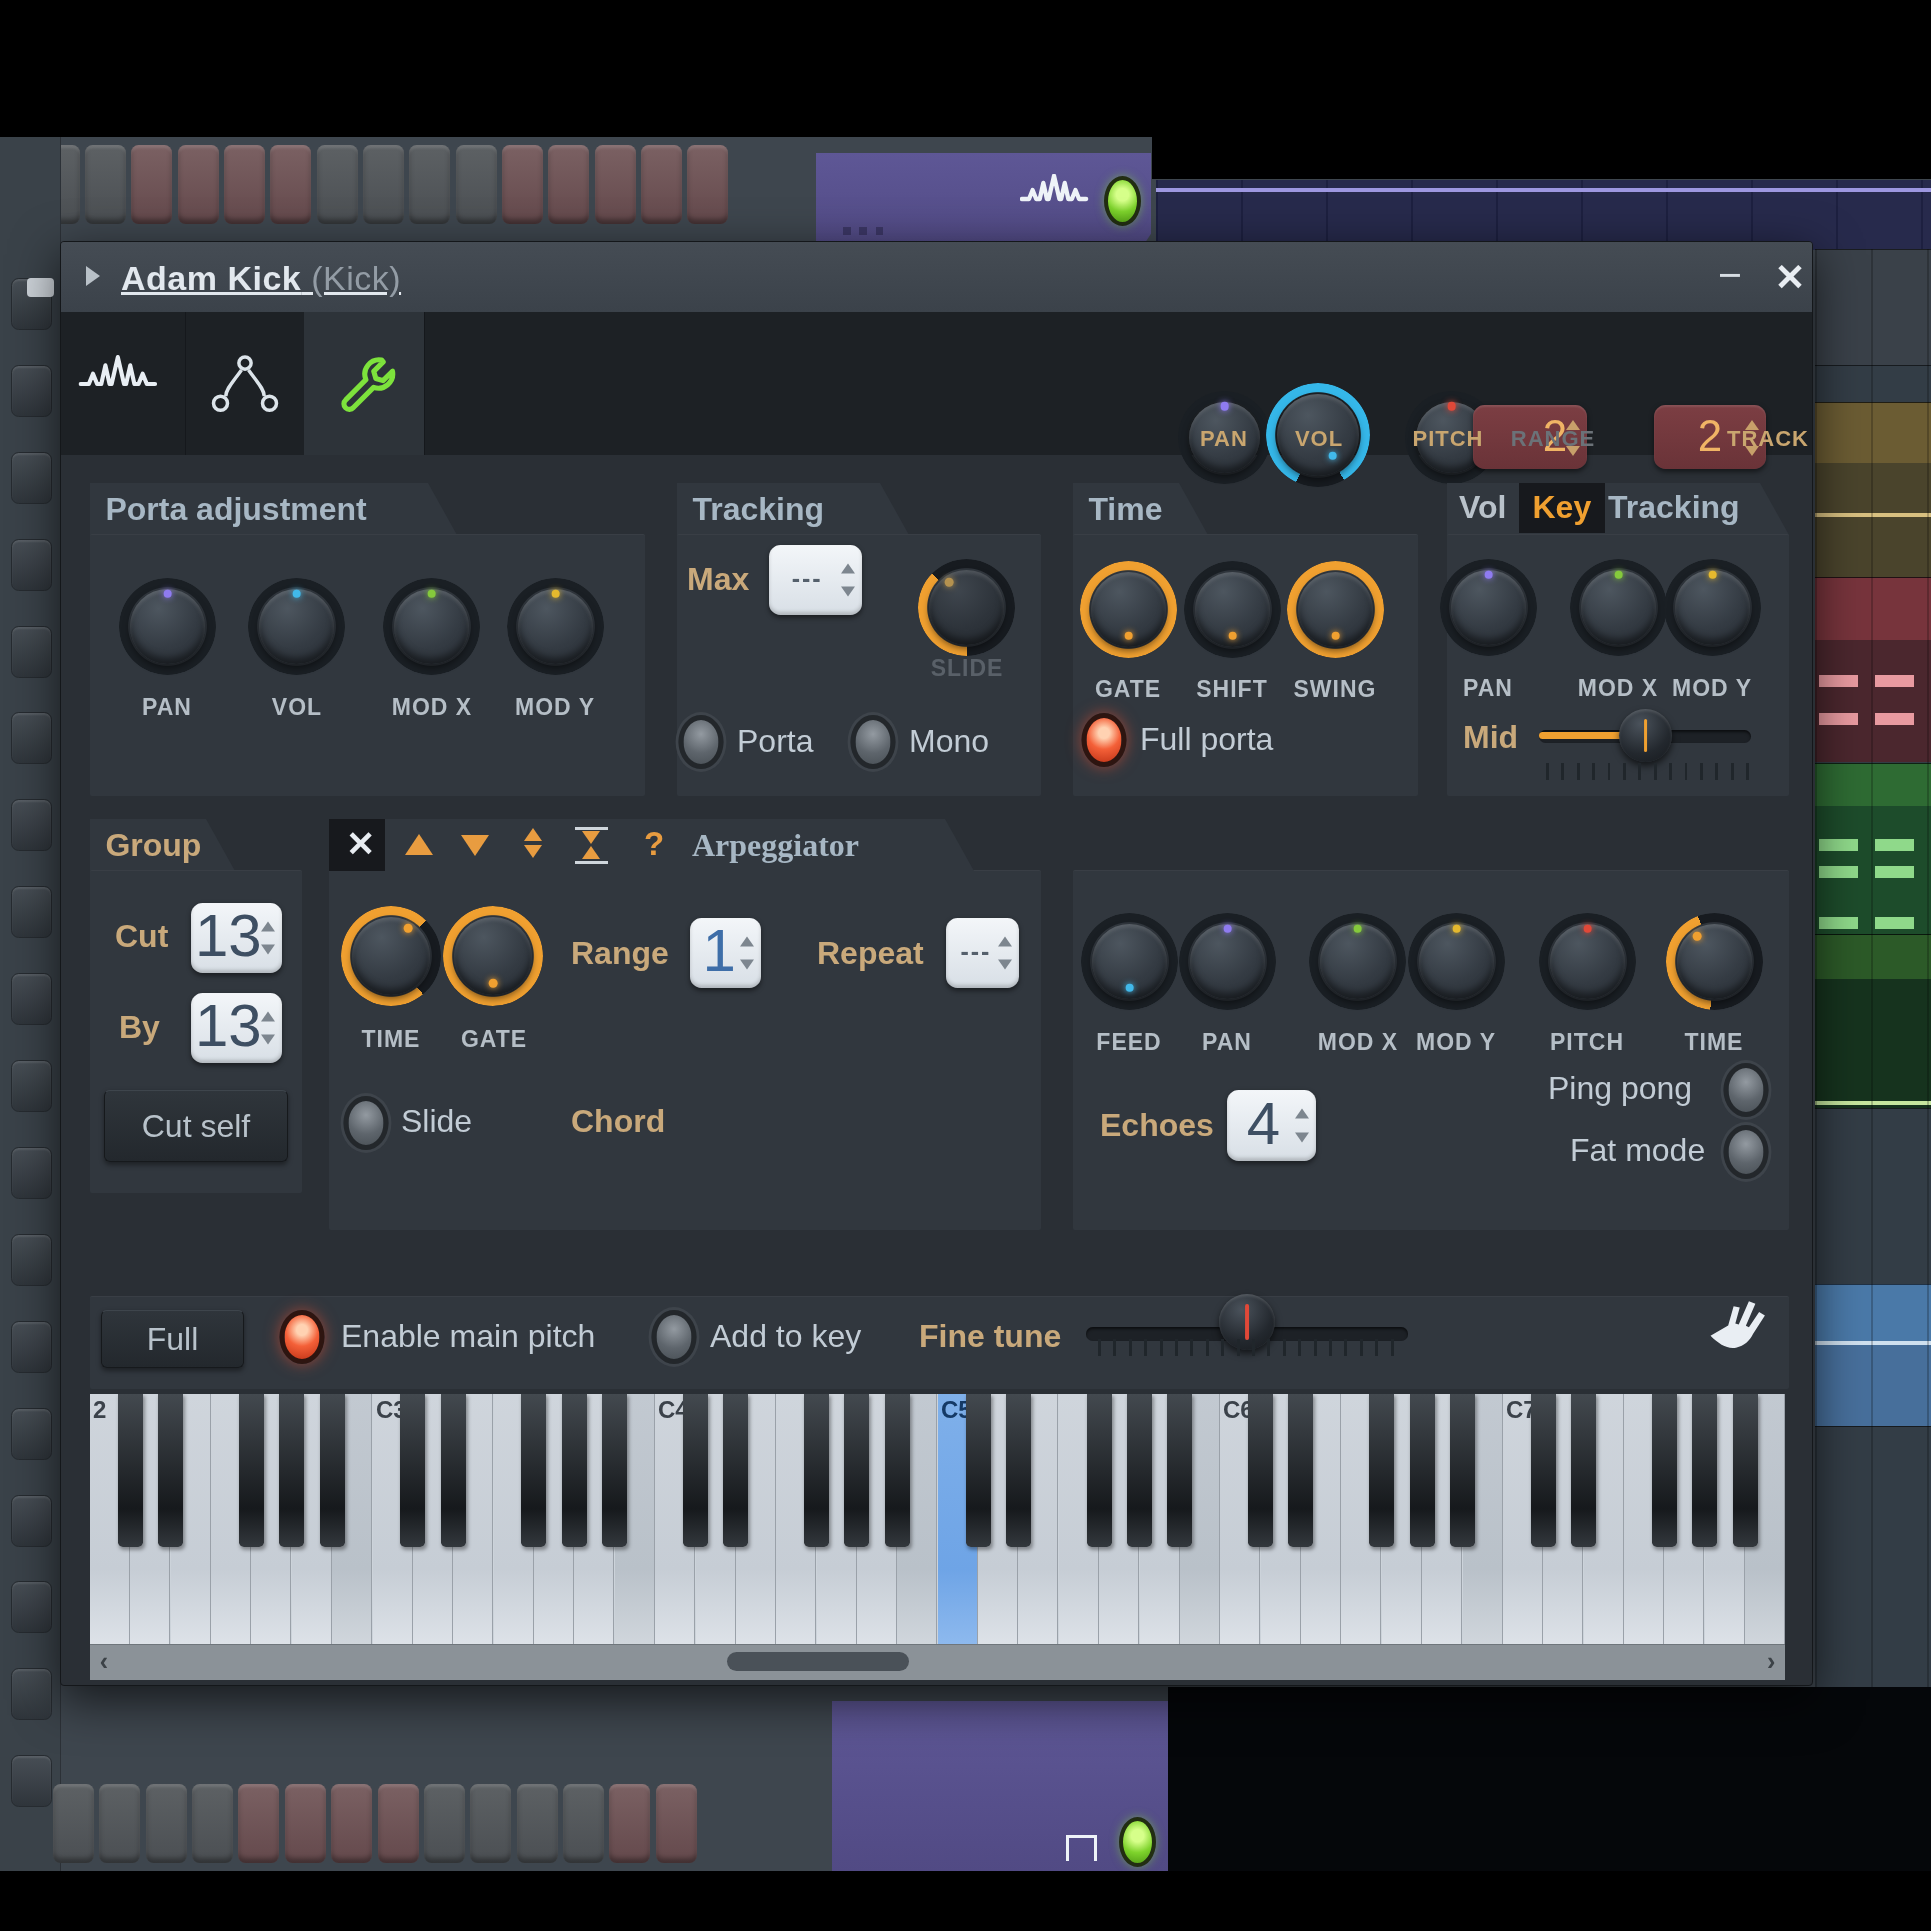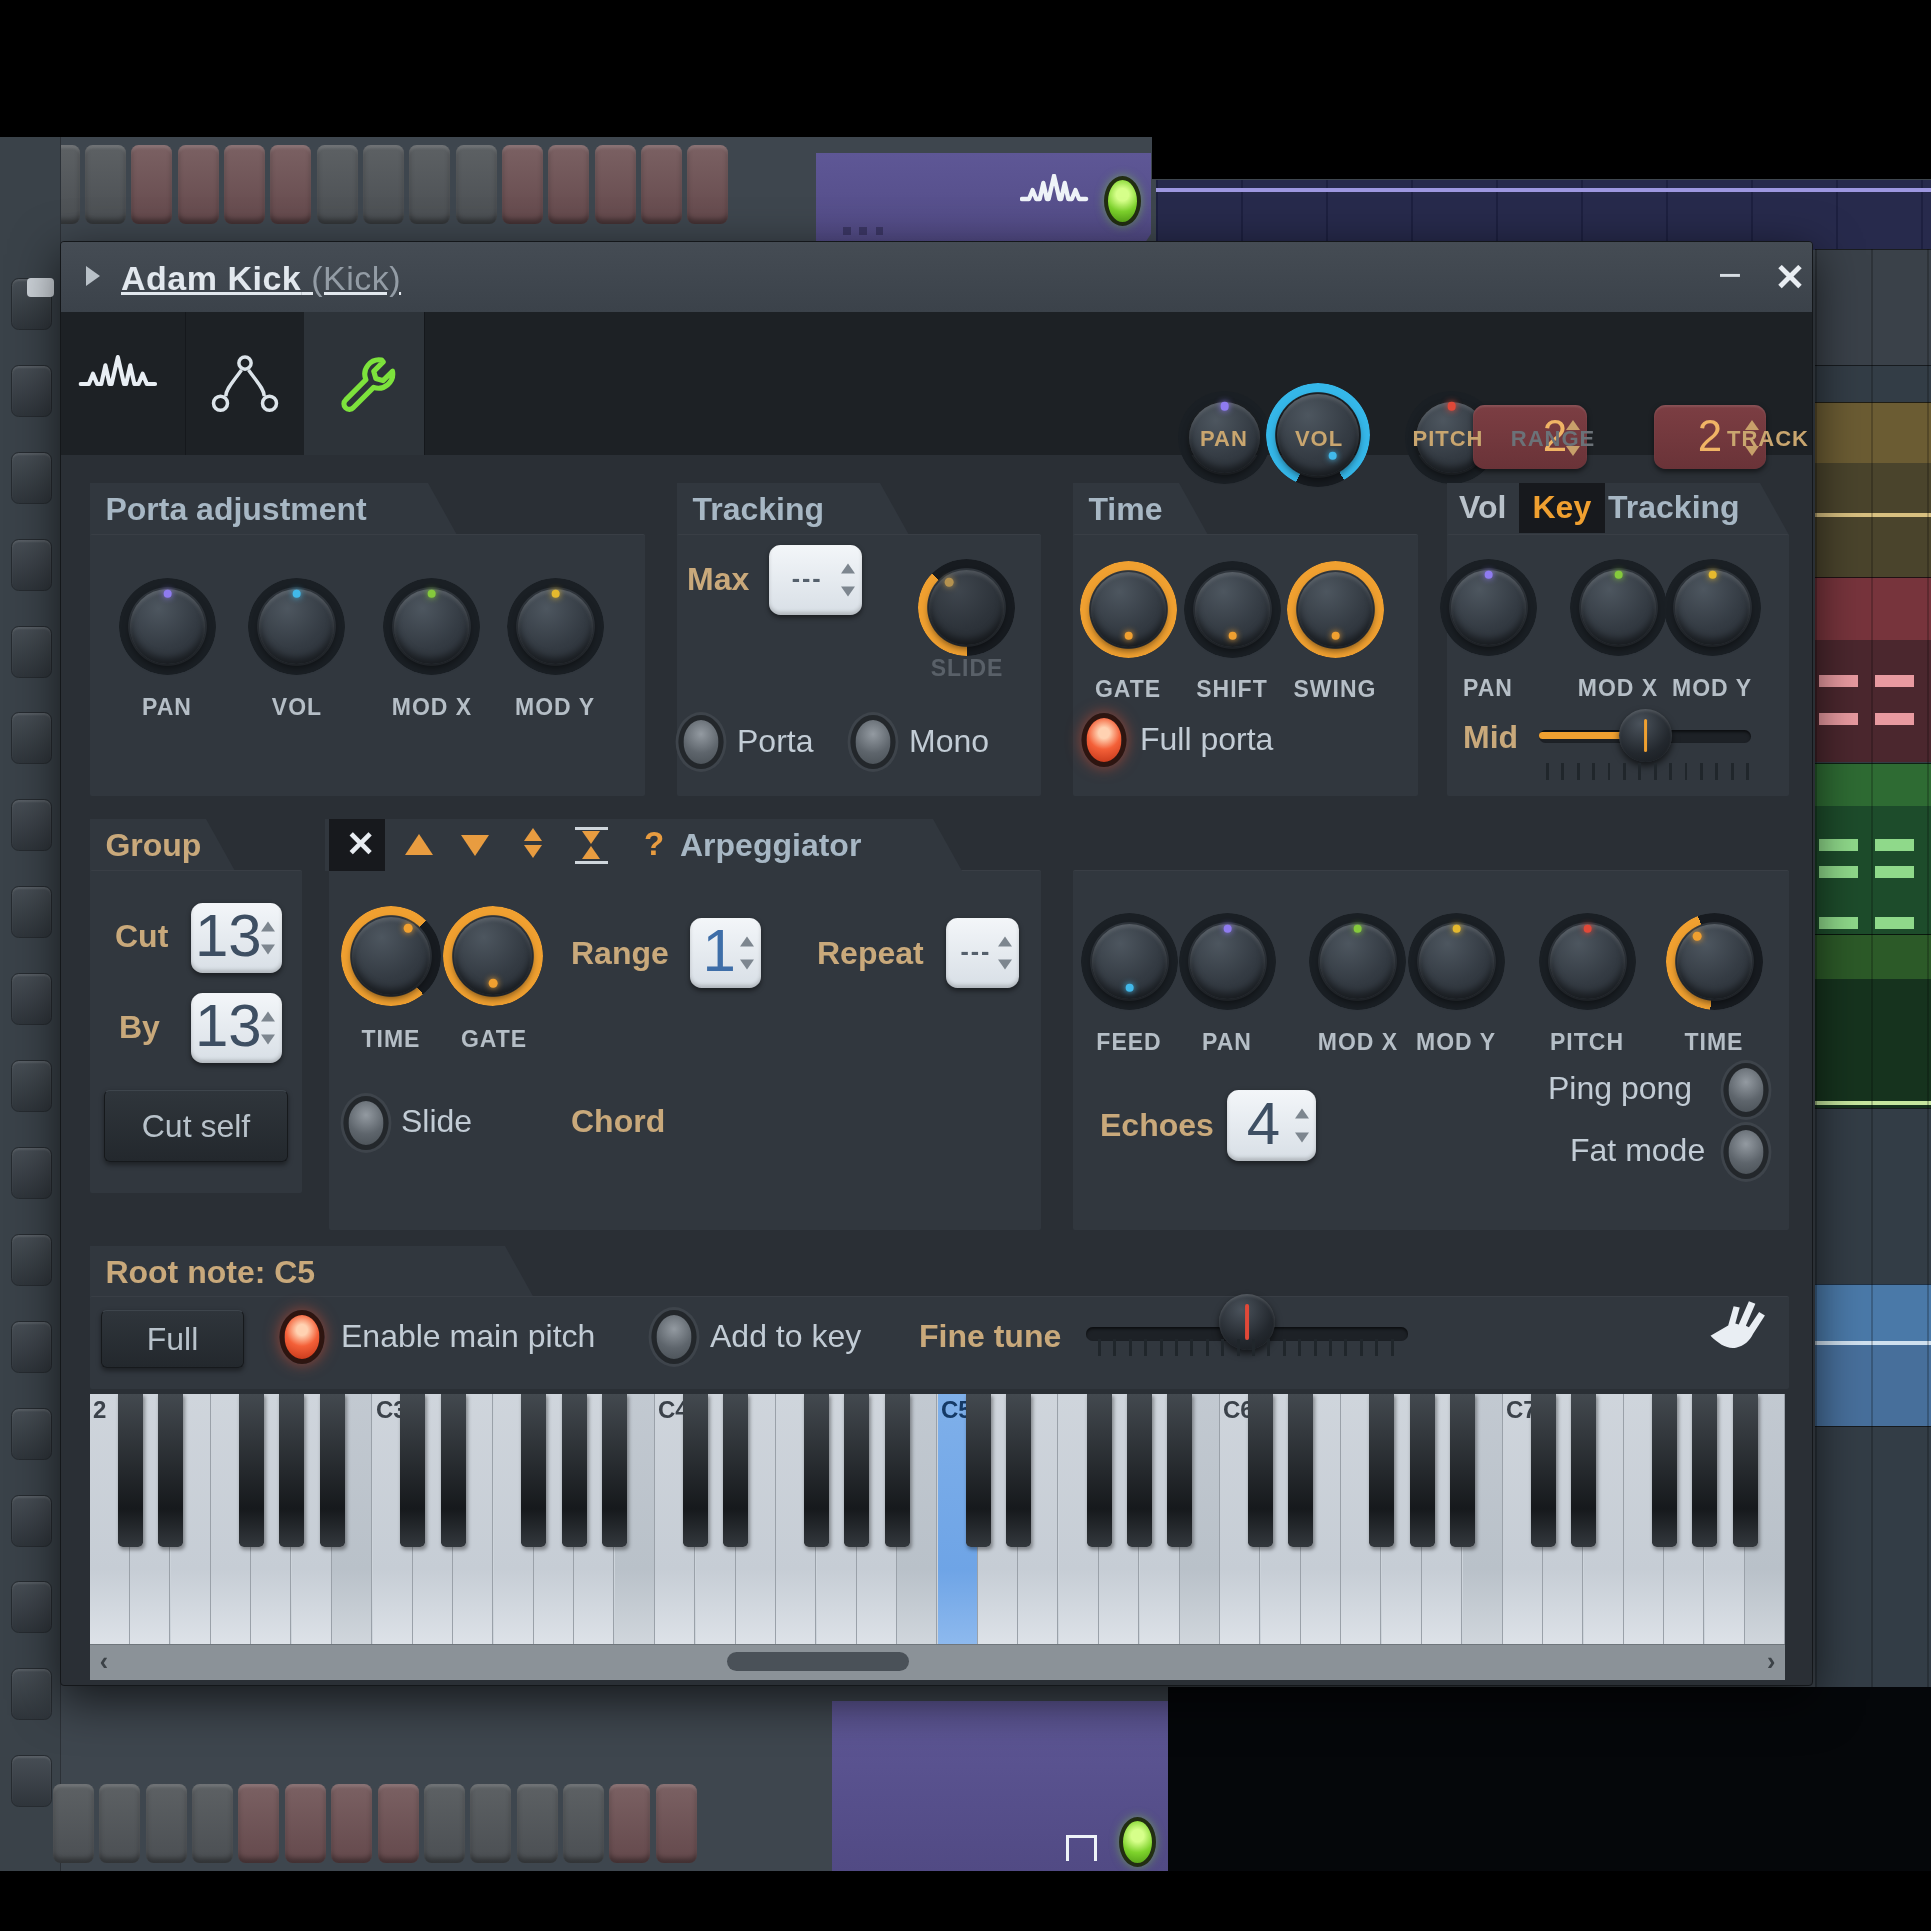--- a/index.html
+++ b/index.html
@@ -376,21 +376,21 @@
       <span class="mark" style="background:#f0a030;"></span>
       </div>
     <div class="ticks" style="left:1485px;top:521px;width:205px;"></div>
 
     <div class="ptab" style="left:29px;top:577px;width:145px;">
       <span class="t tan">Group</span>
       </div>
     <div class="panel-body" style="left:29px;top:628px;width:212px;height:323px;"></div>
 
     <div class="panel-body" style="left:268px;top:628px;width:712px;height:360px;"></div>
-    <div class="ptab" style="left:264px;top:577px;width:637px;">
+    <div class="ptab" style="left:276px;top:577px;width:637px;font-family:Liberation Serif, serif;">
       <span class="t" style="left:355px;">Arpeggiator</span>
       </div>
     <div class="abs" style="left:268px;top:577px;width:56px;height:52px;background:#17191d;"></div>
     <div id="arp-icons" style="position: absolute; left: 268px; top: 577px; width: 637px; height: 52px;">
         <div class="arp-ic" style="left: 7.7px; width: 48px; color: rgb(232, 237, 242); font-size: 35px; font-weight: bold; text-align: center; line-height: 50px;">✕</div>
         <div class="arp-ic" style="left:66px;width:48px;">
           <div class="tri-u" style="margin:14.5px auto 0;"></div>
         </div>
         <div class="arp-ic" style="left:122px;width:48px;">
           <div class="tri-d" style="margin:16.4px auto 0;"></div>
@@ -454,23 +454,20 @@
       <span class="sarr">
           <i class="su"></i>
           <i class="sd"></i>
         </span>
     </div>
     <span class="abs ltxt" style="left:1487px;top:828px;">Ping pong</span>
     <span class="led off" style="left:1685px;top:848px;"></span>
     <span class="abs ltxt" style="left:1509px;top:890px;">Fat mode</span>
     <span class="led off" style="left:1685px;top:910px;"></span>
 
-    <div class="ptab" style="left:29px;top:1004px;width:444px;">
-      <span class="t tan">Root note: C5</span>
-      </div>
     <div class="panel-body" style="left:29px;top:1054px;width:1699px;height:93px;"></div>
     <div class="btn" style="left:40px;top:1068px;width:141px;height:56px;line-height:56px;">Full</div>
     <span class="led on" style="left:241px;top:1095px;"></span>
     <span class="abs ltxt" style="left:280px;top:1076px;">Enable main pitch</span>
     <span class="led off" style="left:613px;top:1095px;"></span>
     <span class="abs ltxt" style="left:649px;top:1076px;">Add to key</span>
     <span class="abs ltxt tan" style="left:858px;top:1076px;font-weight:bold;">Fine tune</span>
     <div class="hslider-track" style="left:1025px;top:1085px;width:322px;height:13.5px;"></div>
     <div class="hslider-thumb" style="left:1158px;top:1052px;width:56px;height:56px;">
       <span class="mark" style="background:#e04838;"></span>

